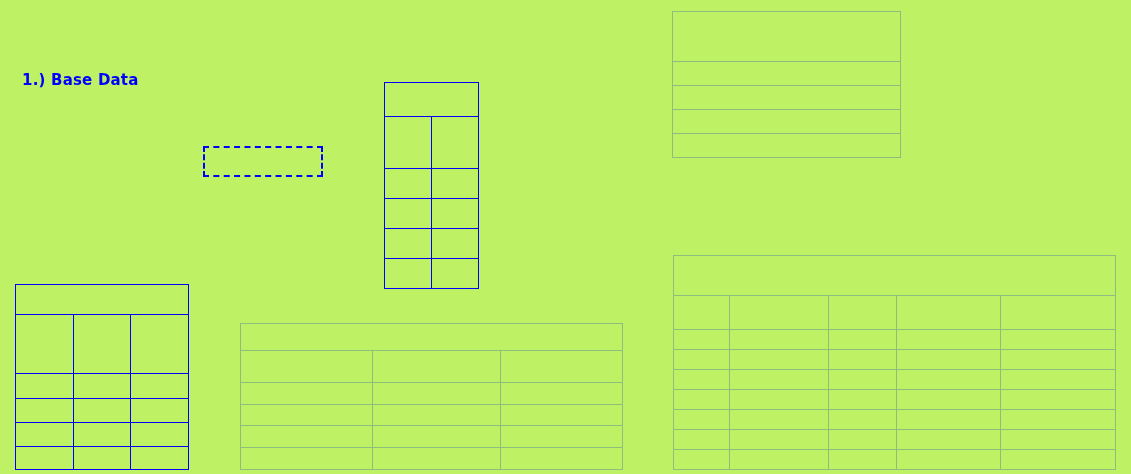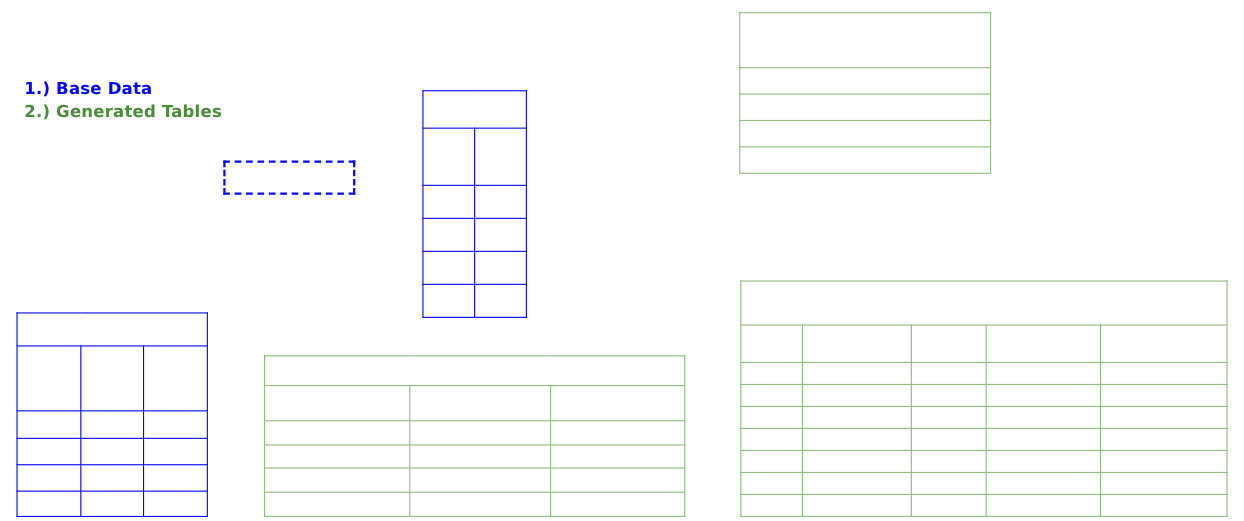--- a/index.html
+++ b/index.html
@@ -56,25 +56,24 @@
   
   .dashed-box {
     position: absolute;
     box-sizing: border-box;
     border: 2px dashed #0000ff;
   }
 </style>
 </head>
 <body>
 
-<div id="canvas" style="width: 1131px; height: 474px; background: #ffffff;">
+<div id="canvas" style="width: 1131px; height: 474px; background: #bef264;">
 
   <div class="legend">
     <div class="legend-line legend-base" style="color: rgb(0, 0, 255);">1.) Base Data</div>
-    <div class="legend-line legend-generated" style="color: rgb(74, 138, 58);">2.) Generated Tables</div>
   </div>
 
   <div class="dashed-box" style="left: 203px; top: 146px; width: 120px; height: 31px; border-color: rgb(0, 0, 255);"></div>
 
   <div id="tables-layer">
       <table class="tbl blue" style="left: 384px; top: 82px; width: 94px; height: 175px; color: rgb(0, 0, 255);">
         <colgroup>
           <col style="width: 47px;">
           <col style="width: 47px;">
         </colgroup>

